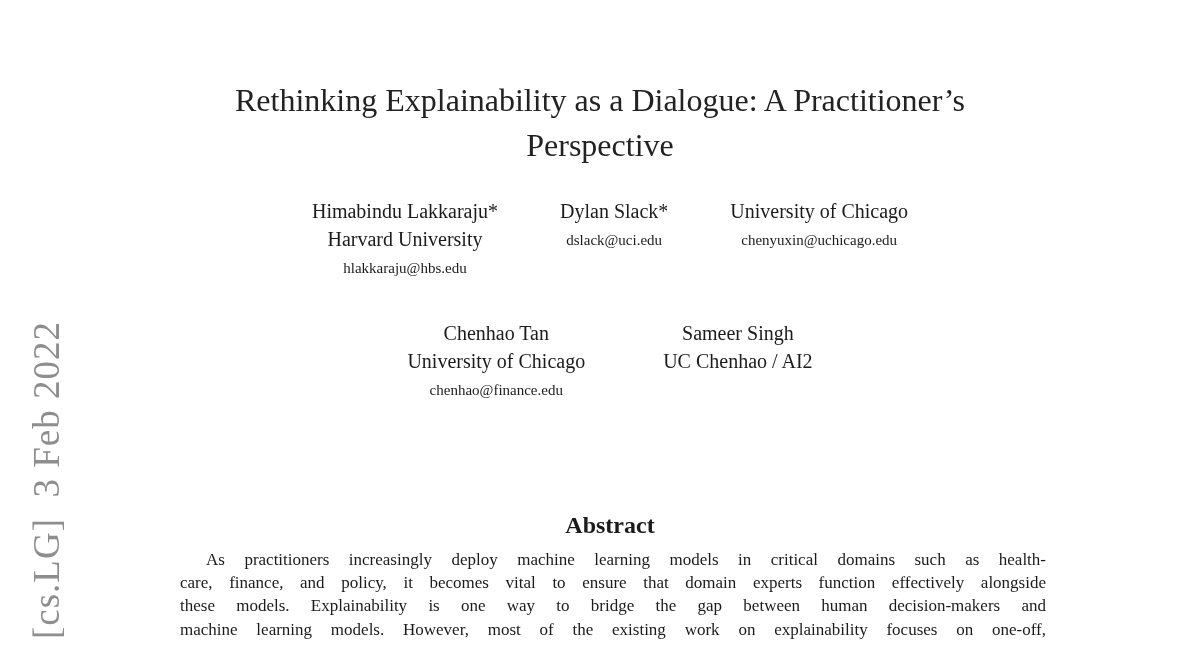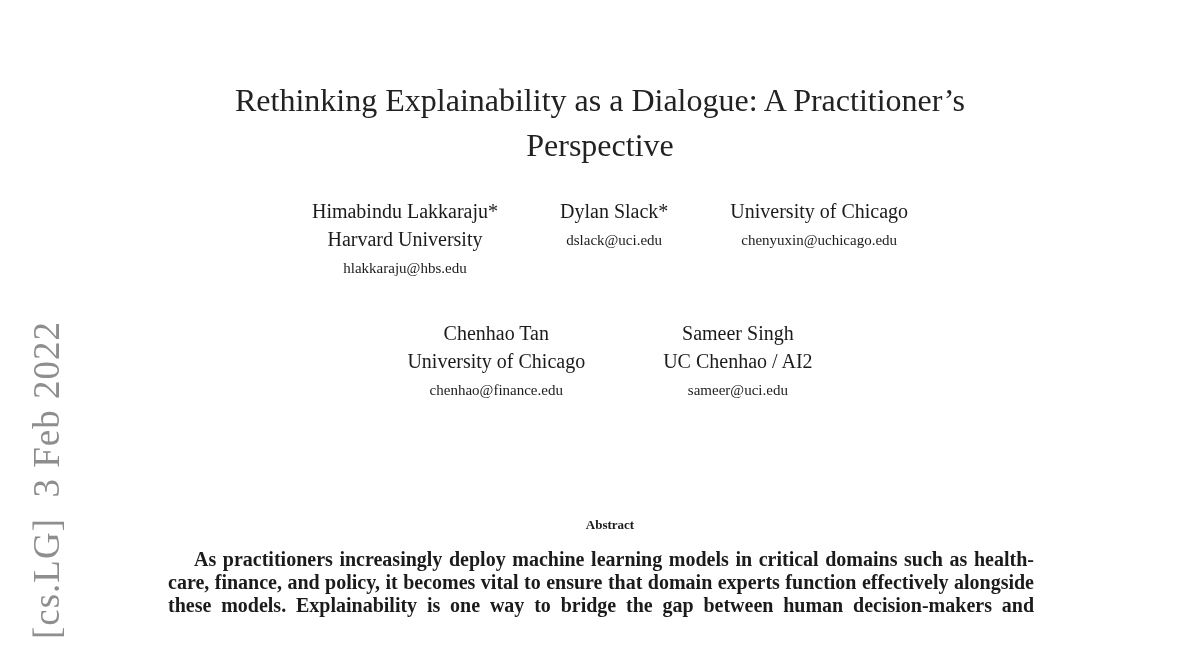--- a/index.html
+++ b/index.html
@@ -52,30 +52,29 @@
     font-size: 15px;
     line-height: 30px;
   }
   .abstract-heading {
     position: absolute;
     top: 513px;
     left: 165px;
     width: 890px;
     text-align: center;
     font-weight: 700;
-    font-size: 13px;
+    font-size: 24px;
     line-height: 24px;
   }
   .abstract {
     position: absolute;
     top: 548px;
-    left: 168px;
+    left: 180px;
     width: 866px;
-    font-size: 20px;
-    font-weight: bold;
+    font-size: 17px;
   }
   .abstract .abs-line {
     text-align: justify;
     text-align-last: justify;
     line-height: 23.2px;
   }
   .abstract .abs-line.first { text-indent: 26px; }
 </style>
 </head>
 <body>
@@ -104,25 +103,25 @@
 
   <div class="authors-row row2">
     <div class="author">
       <div class="author-name">Chenhao Tan</div>
       <div class="author-affil">University of Chicago</div>
       <div class="author-email">chenhao@finance.edu</div>
     </div>
     <div class="author">
       <div class="author-name">Sameer Singh</div>
       <div class="author-affil">UC Chenhao / AI2</div>
-      <div class="author-email">sameer@uci.edu</div>
     </div>
   </div>
 
   <div class="abstract-heading">Abstract</div>
 
   <div class="abstract">
     <div class="abs-line first">As practitioners increasingly deploy machine learning models in critical domains such as health-</div>
     <div class="abs-line">care, finance, and policy, it becomes vital to ensure that domain experts function effectively alongside</div>
     <div class="abs-line">these models. Explainability is one way to bridge the gap between human decision-makers and</div>
+    <div class="abs-line">machine learning models. However, most of the existing work on explainability focuses on one-off,</div>
   </div>
 
 </div>
 
 </body></html>

